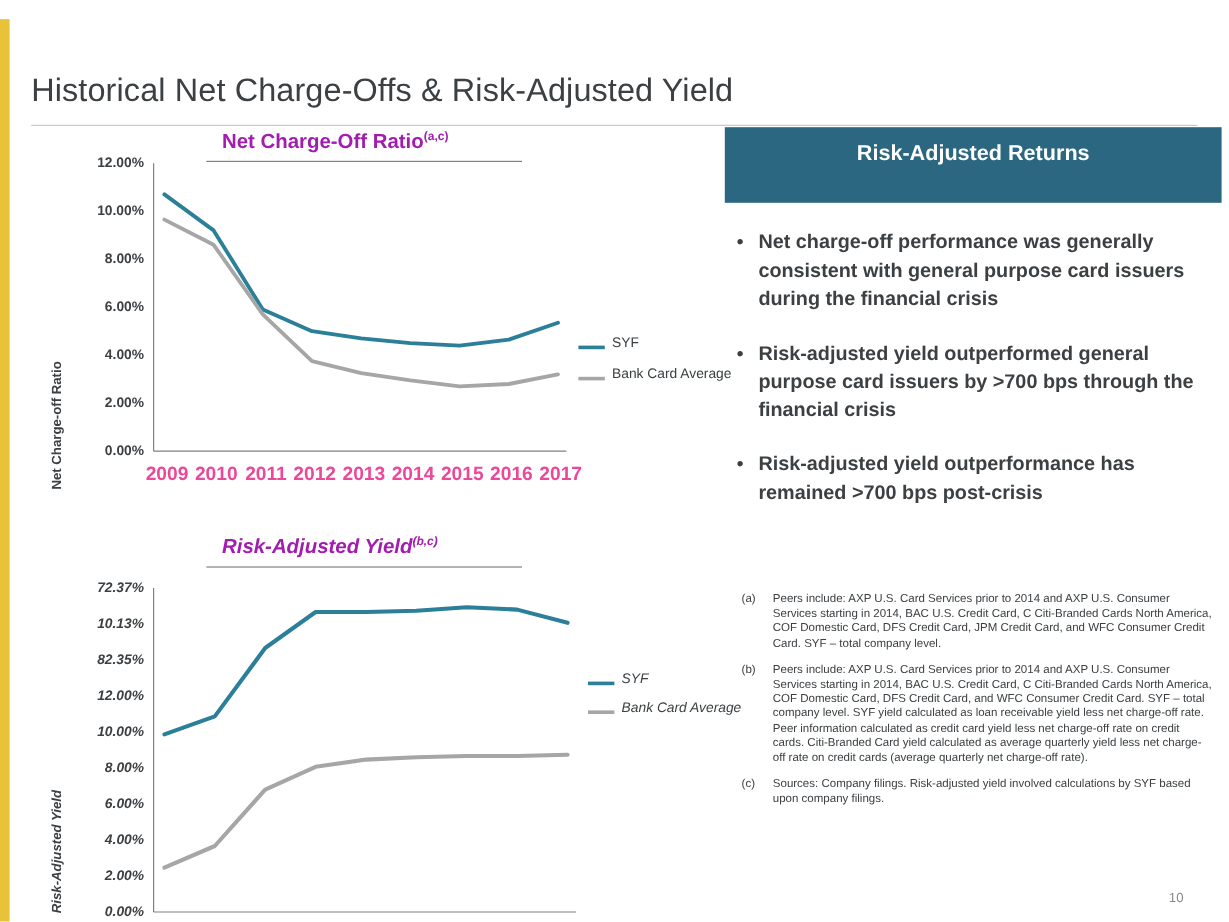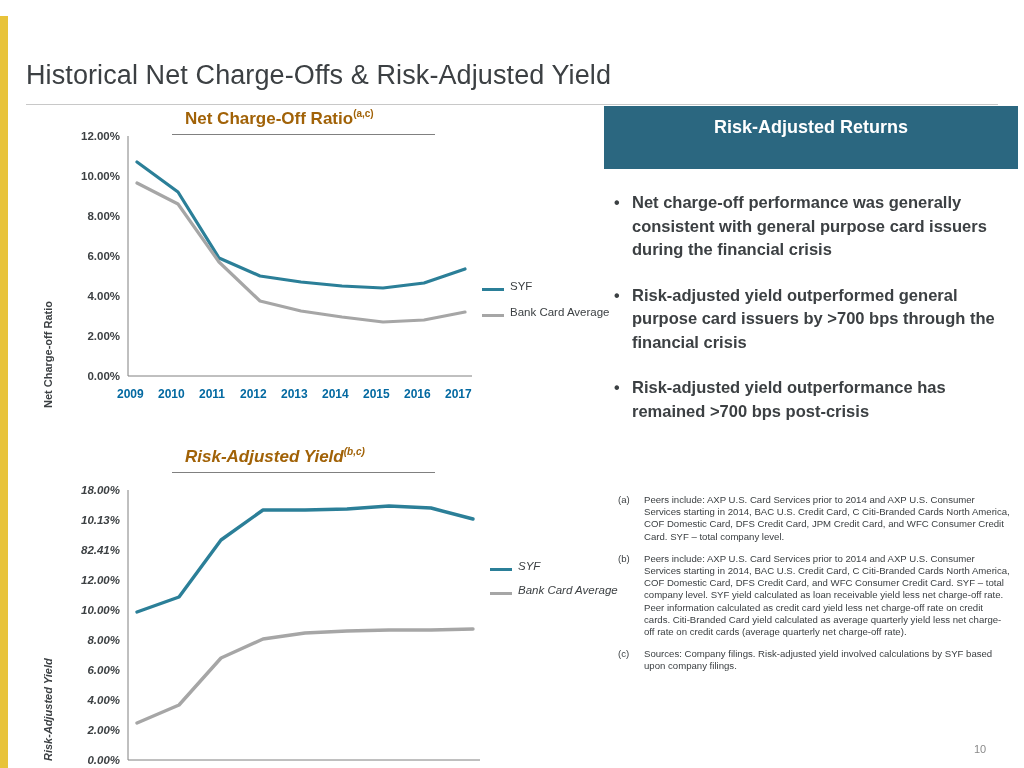--- a/index.html
+++ b/index.html
@@ -56,21 +56,21 @@
   }
 
   
   .chart-block {
     position: absolute;
   }
   .chart-title {
     position: absolute;
     font-size: 17px;
     font-weight: bold;
-    color: #a16207;
+    color: #a21caf;
     white-space: nowrap;
   }
   .chart-title .sup {
     font-size: 10px;
     vertical-align: super;
     font-weight: bold;
   }
   .chart-title-rule {
     position: absolute;
     height: 1px;
@@ -88,24 +88,24 @@
   .ytick {
     position: absolute;
     font-size: 11.5px;
     font-weight: bold;
     color: #3c4043;
     text-align: right;
     white-space: nowrap;
   }
   .xtick {
     position: absolute;
-    font-size: 12px;
-    font-weight: bold;
-    color: #0369a1;
-    text-align: left;
+    font-size: 16px;
+    font-weight: bold;
+    color: #ec4899;
+    text-align: right;
     white-space: nowrap;
   }
   .legend-swatch {
     position: absolute;
     height: 3px;
     width: 22px;
   }
   .legend-text {
     position: absolute;
     white-space: nowrap;
@@ -242,23 +242,23 @@
   </div>
 
   <div class="chart-block" style="left:20px; top:430px; width:600px; height:330px;font-style:italic;">
     <div class="chart-title" style="left:165px; top:0px;">
       <span>Risk-Adjusted Yield</span><span class="sup">(b,c)</span>
     </div>
     <div class="chart-title-rule" style="left:152px; top:26px; width:263px;"></div>
 
     <div class="axis-label-y" style="left:22px; top:315px;">Risk-Adjusted Yield</div>
 
-    <div class="ytick" style="left:30px; top:38px; width:70px;">18.00%</div>
+    <div class="ytick" style="left:30px; top:38px; width:70px;">72.37%</div>
     <div class="ytick" style="left:30px; top:68px; width:70px;">10.13%</div>
-    <div class="ytick" style="left:30px; top:98px; width:70px;">82.41%</div>
+    <div class="ytick" style="left:30px; top:98px; width:70px;">82.35%</div>
     <div class="ytick" style="left:30px; top:128px; width:70px;">12.00%</div>
     <div class="ytick" style="left:30px; top:158px; width:70px;">10.00%</div>
     <div class="ytick" style="left:30px; top:188px; width:70px;">8.00%</div>
     <div class="ytick" style="left:30px; top:218px; width:70px;">6.00%</div>
     <div class="ytick" style="left:30px; top:248px; width:70px;">4.00%</div>
     <div class="ytick" style="left:30px; top:278px; width:70px;">2.00%</div>
     <div class="ytick" style="left:30px; top:308px; width:70px;">0.00%</div>
 
     <svg width="600" height="330" style="position:absolute; left:0; top:0;">
       <line x1="108" y1="44" x2="108" y2="314" stroke="#808080" stroke-width="1"></line>

